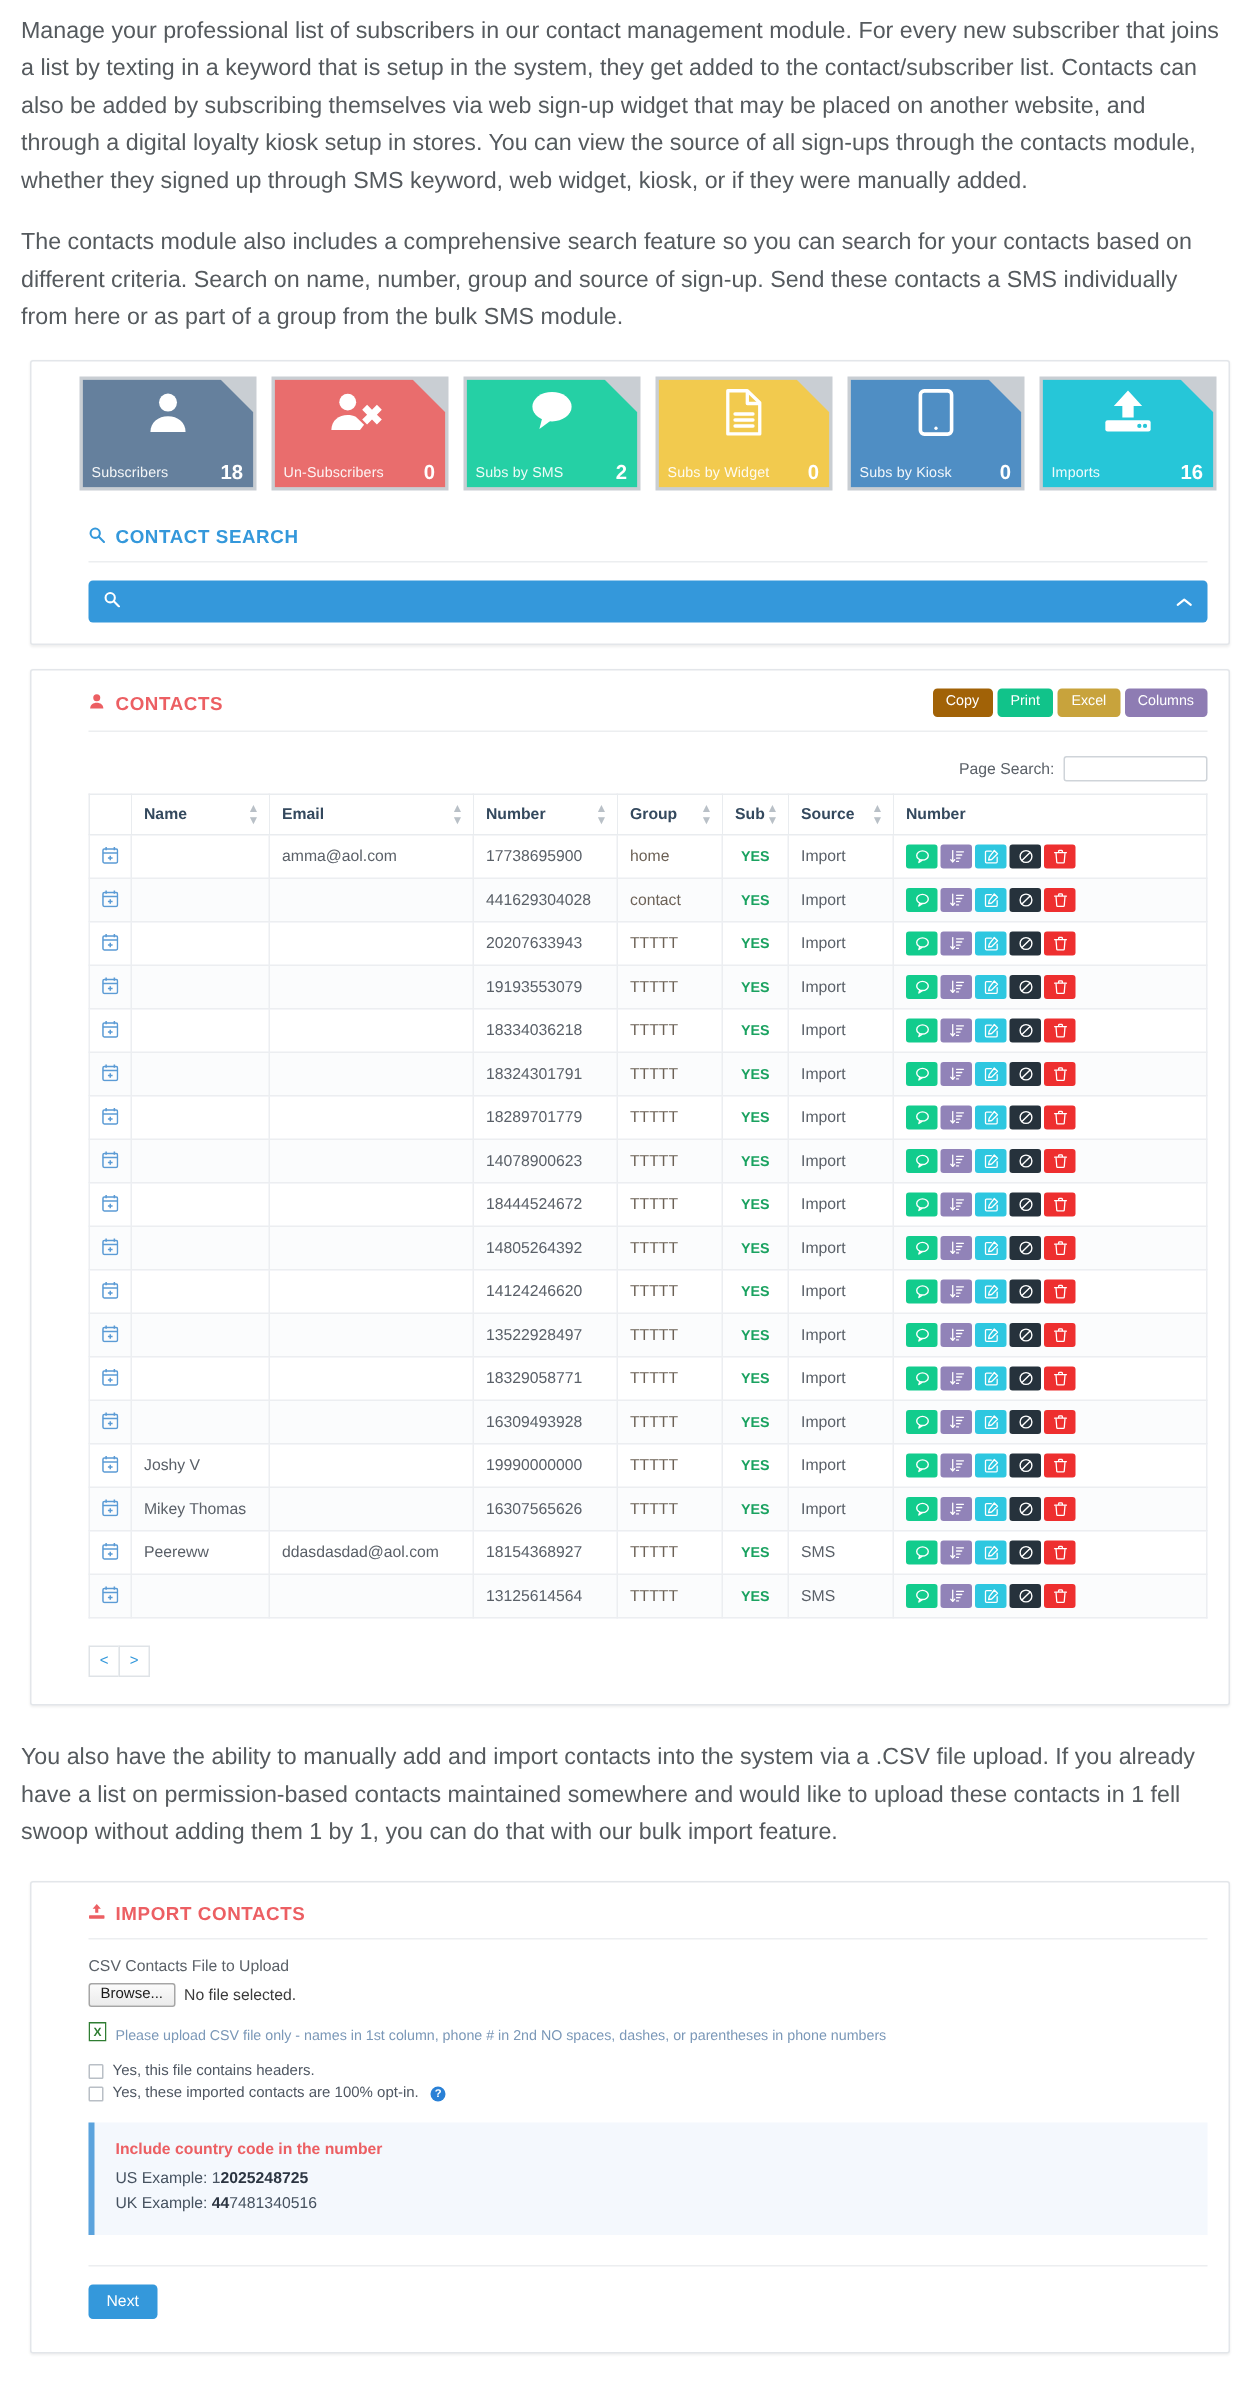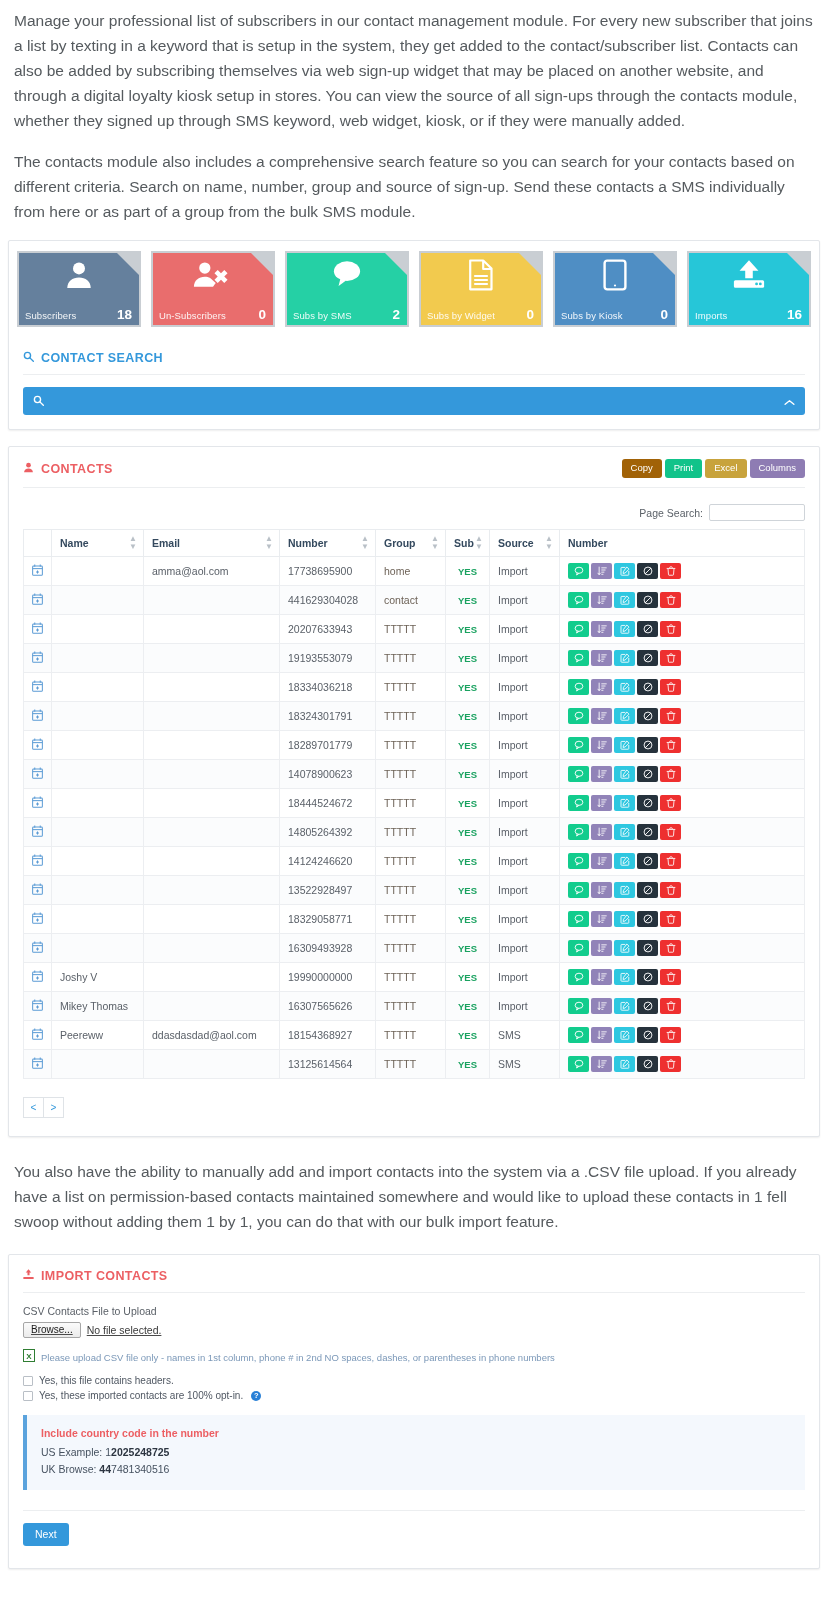--- a/index.html
+++ b/index.html
@@ -18,25 +18,26 @@
   .intro p {
     margin: 0 0 16px 0;
     font-size: 15.5px;
     line-height: 25px;
     color: #555a5e;
   }
   .intro p:first-child { padding-top: 8px; }
 
   
   .panel {
-    margin: 16px 8px 0 8px;
+    margin: 16px 8px 0 20px;
     background: #ffffff;
     border: 1px solid #e3e6ea;
     border-radius: 2px;
     box-shadow: 0 1px 2px rgba(0,0,0,.07);
+    padding-left: 24px;
   }
 
   
   .cards-panel { padding: 10px 8px 12px 8px; }
   .cards { display: flex; gap: 10px; }
   .card {
     position: relative;
     flex: 1 1 0;
     height: 76px;
     background: #c9ced3;
@@ -196,21 +197,21 @@
   }
   .pager button + button { margin-left: -1px; }
 
   
   .midtext { padding: 22px 14px 4px 14px; }
   .midtext p { margin: 0; font-size: 15.5px; line-height: 25px; color: #555a5e; }
 
   
   .import-panel { padding: 14px 14px 22px 14px; }
   .field-label { font-size: 10.5px; color: #5b6168; margin-bottom: 5px; }
-  .file-row { display: flex; align-items: center; gap: 6px; margin-bottom: 10px; text-decoration: underline; }
+  .file-row { display: flex; align-items: center; gap: 6px; margin-bottom: 10px; }
   .browse-btn {
     font-size: 10px;
     padding: 1px 7px 2px 7px;
     background: linear-gradient(#fbfbfb,#ebebeb);
     border: 1px solid #a6a6a6;
     border-radius: 2px;
     color: #1a1a1a;
     cursor: pointer;
     font-family: "Liberation Sans", sans-serif;
   }
@@ -1634,21 +1635,21 @@
         <span class="chk-label">Yes, these imported contacts are 100% opt-in.</span>
         <span class="help-ico">?</span>
       </div>
 
       <div class="alert-info">
         <div class="alert-title">Include country code in the number</div>
         <div>
           <span>US Example: </span><span>1</span><b>2025248725</b>
         </div>
         <div>
-          <span>UK Browse: </span><b>44</b><span>7481340516</span>
+          <span>UK Example: </span><b>44</b><span>7481340516</span>
         </div>
       </div>
 
       <hr class="import-hr">
       <button class="next-btn">Next</button>
     </div>
   </div>
 
   <div class="bottom-space"></div>
 </div>

